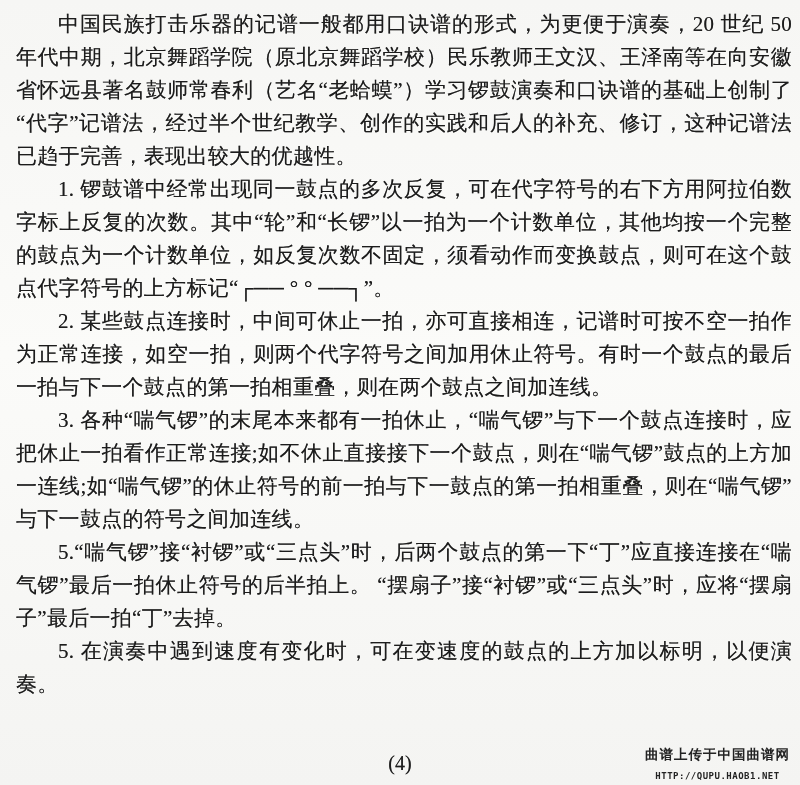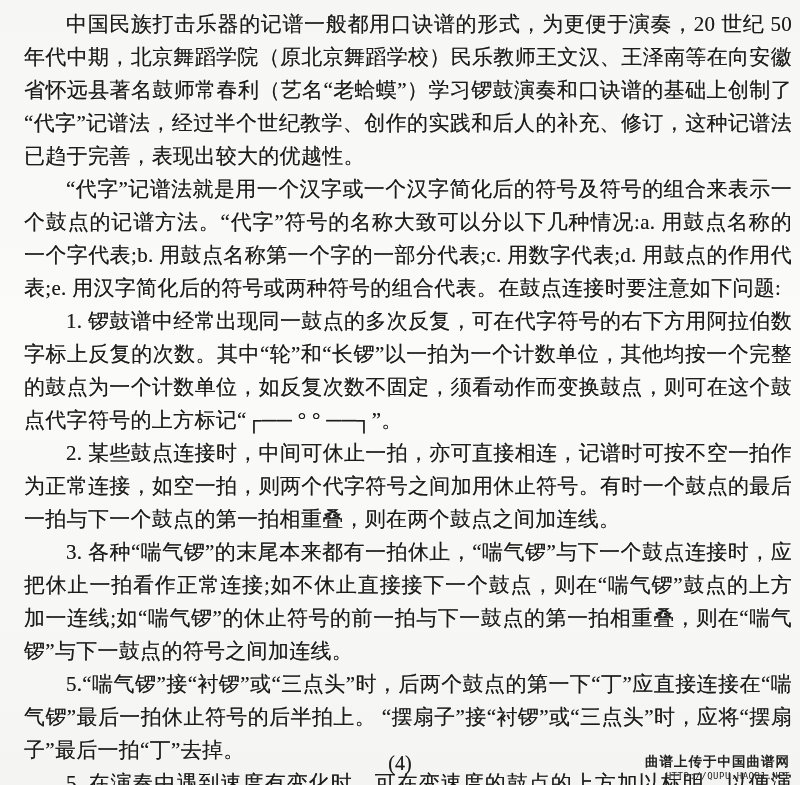--- a/index.html
+++ b/index.html
@@ -10,21 +10,21 @@
     width: 800px;
     height: 785px;
     overflow: hidden;
     font-family: "Liberation Serif", "DejaVu Serif", serif;
   }
   .page {
     position: relative;
     box-sizing: border-box;
     width: 800px;
     height: 785px;
-    padding: 8px 8px 0 24px;
+    padding: 8px 8px 0 16px;
     background: linear-gradient(180deg, #f6f6f4 0%, #fbfbf9 45%, #f4f4f2 100%);
     color: #1c1c1c;
     overflow: hidden;
   }
   .page p {
     margin: 0;
     text-indent: 2em;
     text-align: justify;
     font-size: 21px;
     line-height: 33px;
@@ -38,44 +38,43 @@
     bottom: 10px;
     text-align: center;
     font-size: 20px;
     color: #1c1c1c;
     text-shadow: 0 0 0.4px rgba(0,0,0,0.55);
   }
   .watermark {
     position: absolute;
     right: 10px;
     bottom: 4px;
-    text-align: right;
+    text-align: center;
     line-height: 1.15;
     color: #232323;
   }
   .watermark .wm-title {
     font-family: "Liberation Sans", "DejaVu Sans", sans-serif;
     font-weight: bold;
     font-size: 13.5px;
     letter-spacing: 1px;
   }
   .watermark .wm-url {
     font-family: "DejaVu Sans Mono", "Liberation Mono", monospace;
-    font-weight: normal;
+    font-weight: bold;
     font-size: 9px;
     letter-spacing: 0.5px;
-    margin-top: 1px;
+    margin-top: 8px;
   }
 </style>
 </head>
 <body>
 
 <div class="page">
   <p>中国民族打击乐器的记谱一般都用口诀谱的形式，为更便于演奏，20 世纪 50 年代中期，北京舞蹈学院（原北京舞蹈学校）民乐教师王文汉、王泽南等在向安徽省怀远县著名鼓师常春利（艺名“老蛤蟆”）学习锣鼓演奏和口诀谱的基础上创制了“代字”记谱法，经过半个世纪教学、创作的实践和后人的补充、修订，这种记谱法已趋于完善，表现出较大的优越性。</p>
-  <p>“代字”记谱法就是用一个汉字或一个汉字简化后的符号及符号的组合来表示一个鼓点的记谱方法。“代字”符号的名称大致可以分以下几种情况:a. 用鼓点名称的一个字代表;b. 用鼓点名称第一个字的一部分代表;c. 用数字代表;d. 用鼓点的作用代表;e. 用汉字简化后的符号或两种符号的组合代表。在鼓点连接时要注意如下问题:</p>
   <p>1. 锣鼓谱中经常出现同一鼓点的多次反复，可在代字符号的右下方用阿拉伯数字标上反复的次数。其中“轮”和“长锣”以一拍为一个计数单位，其他均按一个完整的鼓点为一个计数单位，如反复次数不固定，须看动作而变换鼓点，则可在这个鼓点代字符号的上方标记“┌── ° ° ──┐”。</p>
   <p>2. 某些鼓点连接时，中间可休止一拍，亦可直接相连，记谱时可按不空一拍作为正常连接，如空一拍，则两个代字符号之间加用休止符号。有时一个鼓点的最后一拍与下一个鼓点的第一拍相重叠，则在两个鼓点之间加连线。</p>
   <p>3. 各种“喘气锣”的末尾本来都有一拍休止，“喘气锣”与下一个鼓点连接时，应把休止一拍看作正常连接;如不休止直接接下一个鼓点，则在“喘气锣”鼓点的上方加一连线;如“喘气锣”的休止符号的前一拍与下一鼓点的第一拍相重叠，则在“喘气锣”与下一鼓点的符号之间加连线。</p>
   <p>5.“喘气锣”接“衬锣”或“三点头”时，后两个鼓点的第一下“丁”应直接连接在“喘气锣”最后一拍休止符号的后半拍上。 “摆扇子”接“衬锣”或“三点头”时，应将“摆扇子”最后一拍“丁”去掉。</p>
   <p>5. 在演奏中遇到速度有变化时，可在变速度的鼓点的上方加以标明，以便演奏。</p>
 
   <div class="page-number">(4)</div>
 
   <div class="watermark">
     <div class="wm-title">曲谱上传于中国曲谱网</div>

